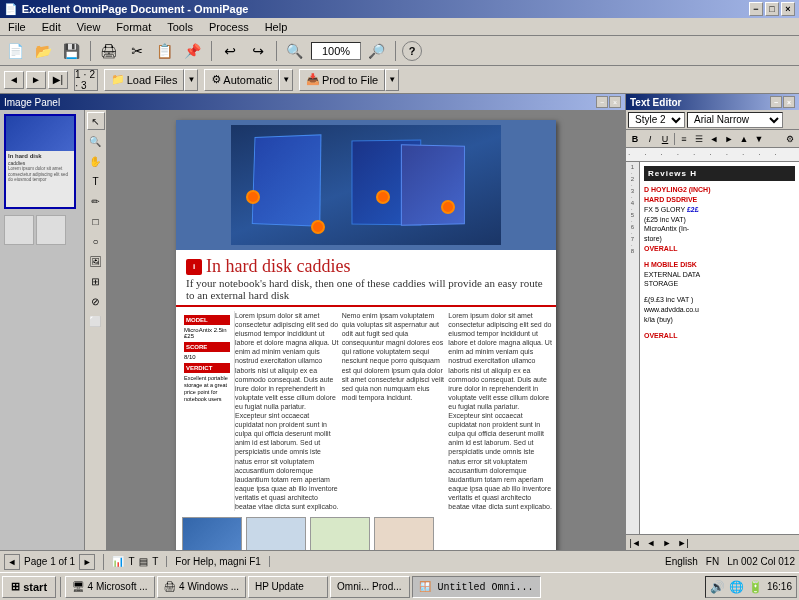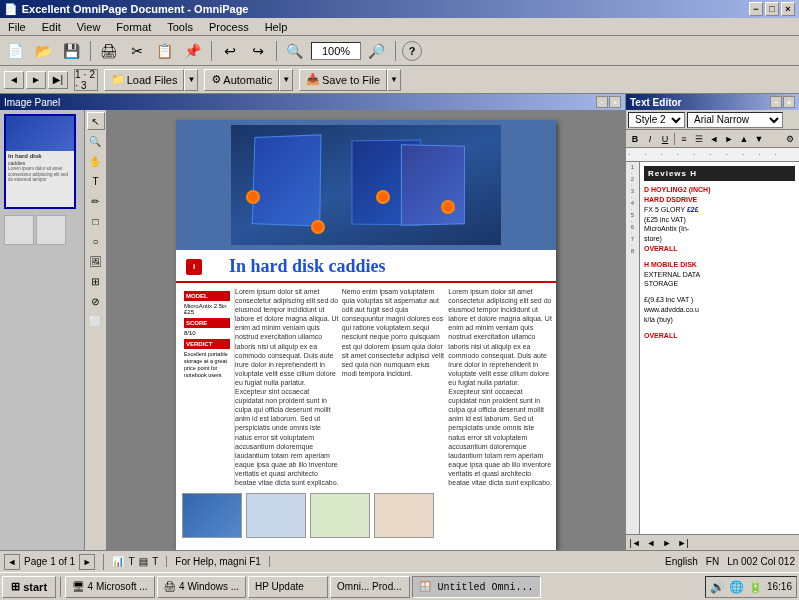--- a/index.html
+++ b/index.html
@@ -227,24 +227,23 @@
       overflow: hidden;
       position: relative;
     }
 
     .article-title-area {
       padding: 6px 10px 4px;
       border-bottom: 2px solid #cc0000;
     }
     .article-title {
       font-size: 18px;
-      font-weight: bold;
-      color: #1d4ed8;
+      font-weight: normal;
+      color: #b91c1c;
       font-family: serif;
-      margin-left: 23px;
     }
     .article-title-small {
       font-size: 11px;
       color: #333;
       font-family: serif;
     }
     .article-col {
       flex: 1;
       font-size: 7px;
       color: #333;
@@ -579,21 +578,21 @@
   <div style="display:flex;align-items:center;gap:0">
     <div class="workflow-step">
       <span>⚙</span>
       <span>Automatic</span>
     </div>
     <div class="workflow-dropdown">▼</div>
   </div>
   <div style="display:flex;align-items:center;gap:0">
     <div class="workflow-step">
       <span>📥</span>
-      <span>Save to File</span>
+      <span>Prod to File</span>
     </div>
     <div class="workflow-dropdown">▼</div>
   </div>
 </div>
 
 <div class="main-area">
 
   <div class="image-panel">
     <div class="panel-header">
       <span>Image Panel</span>
@@ -652,20 +651,21 @@
             </div>
           </div>
 
           <div class="article-title-area">
             <div style="display:flex;align-items:center;gap:4px;">
               <div style="width:16px;height:16px;background:#cc0000;border-radius:2px;display:flex;align-items:center;justify-content:center;">
                 <span style="color:white;font-size:8px;font-weight:bold;">i</span>
               </div>
               <span class="article-title">In hard disk caddies</span>
             </div>
+            <div class="article-title-small">If your notebook's hard disk, then one of these caddies will provide an easy route to an external hard disk</div>
           </div>
 
           <div style="display:flex;padding:4px 4px 2px;">
 
             <div class="left-sidebar-col">
               <div class="red-box">MODEL</div>
               <div style="font-size:6px;margin-bottom:3px;">MicroAntix 2.5in £25</div>
               <div class="red-box">SCORE</div>
               <div style="font-size:6px;margin-bottom:3px;">8/10</div>
               <div class="red-box">VERDICT</div>

